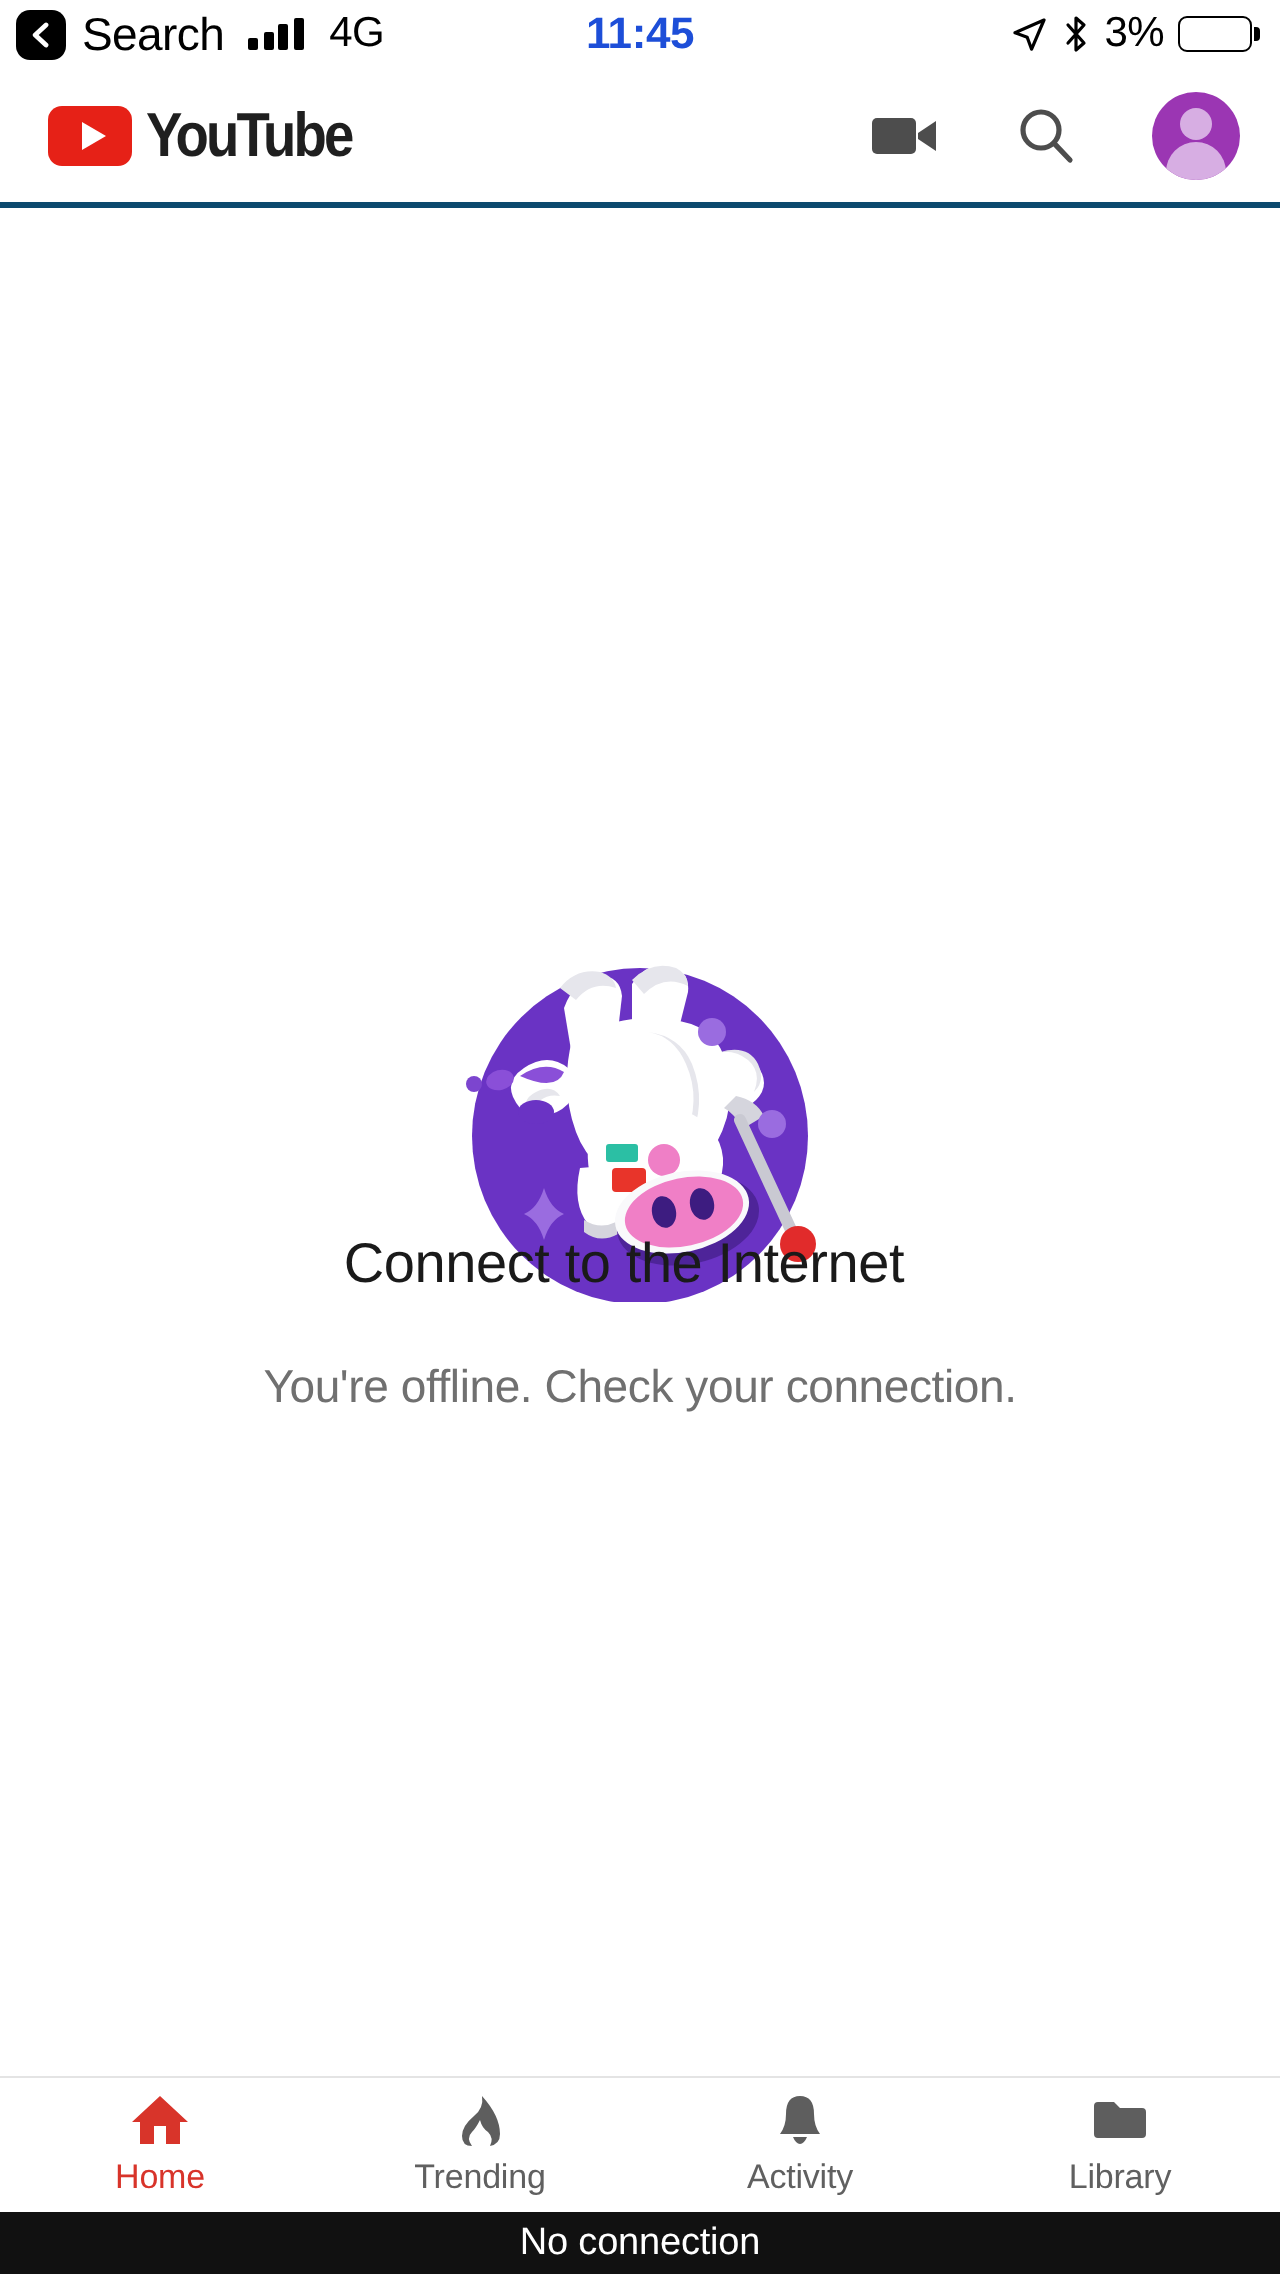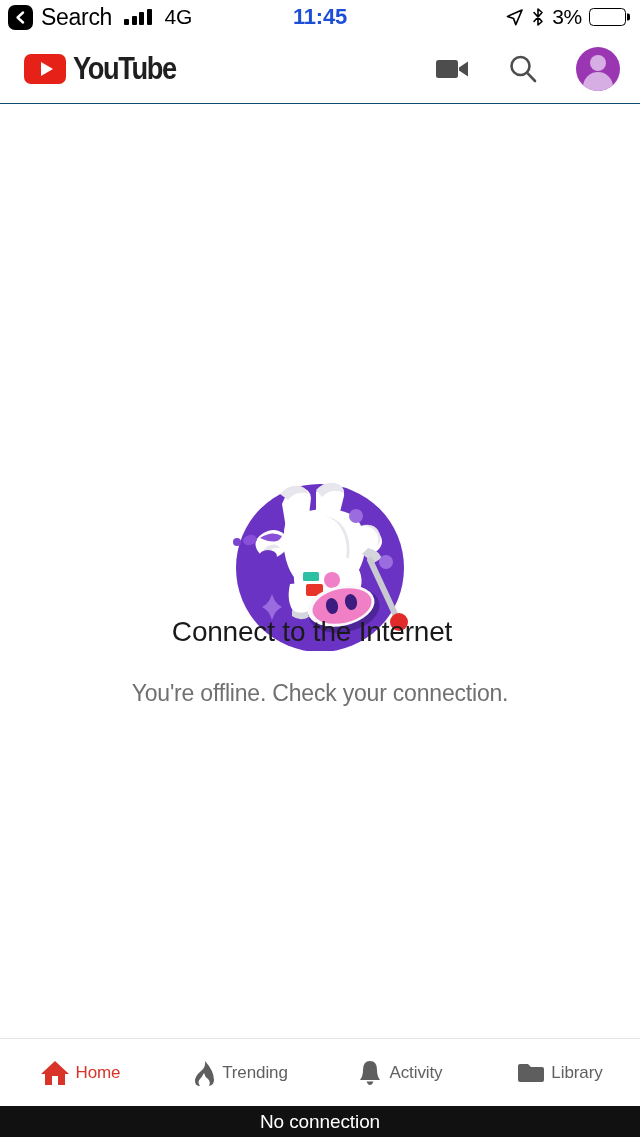--- a/index.html
+++ b/index.html
@@ -112,21 +112,21 @@
     border-radius: 2.5px;
   }
 
   
   .app-header {
     height: 70px;
     flex: 0 0 70px;
     display: flex;
     align-items: center;
     padding: 0 20px 0 24px;
-    border-bottom: 1px solid #0c4a6e;
+    border-bottom: 3px solid #0c4a6e;
     background: #fff;
   }
   .logo {
     display: flex;
     align-items: center;
     gap: 7px;
   }
   .logo-mark {
     width: 42px; height: 30px;
     background: #e62117;
@@ -230,20 +230,21 @@
   .tab-bar {
     flex: 0 0 68px;
     height: 68px;
     display: flex;
     border-top: 1px solid #e4e4e4;
     background: #fff;
   }
   .tab {
     flex: 1 1 20%;
     display: flex;
+    flex-direction: column;
     align-items: center;
     justify-content: center;
     gap: 6px;
     cursor: pointer;
   }
   .tab .tab-icon {
     height: 26px;
     display: flex;
     align-items: flex-end;
     justify-content: center;

